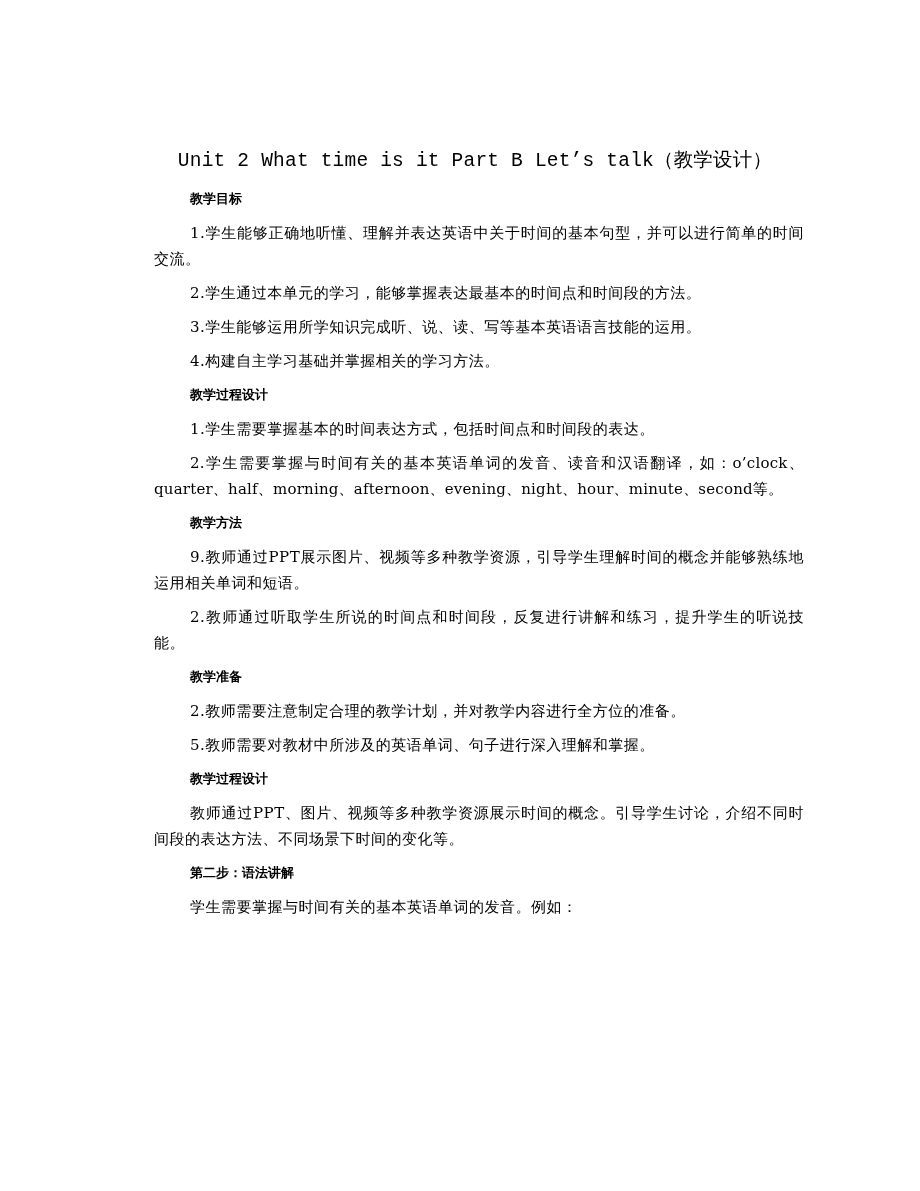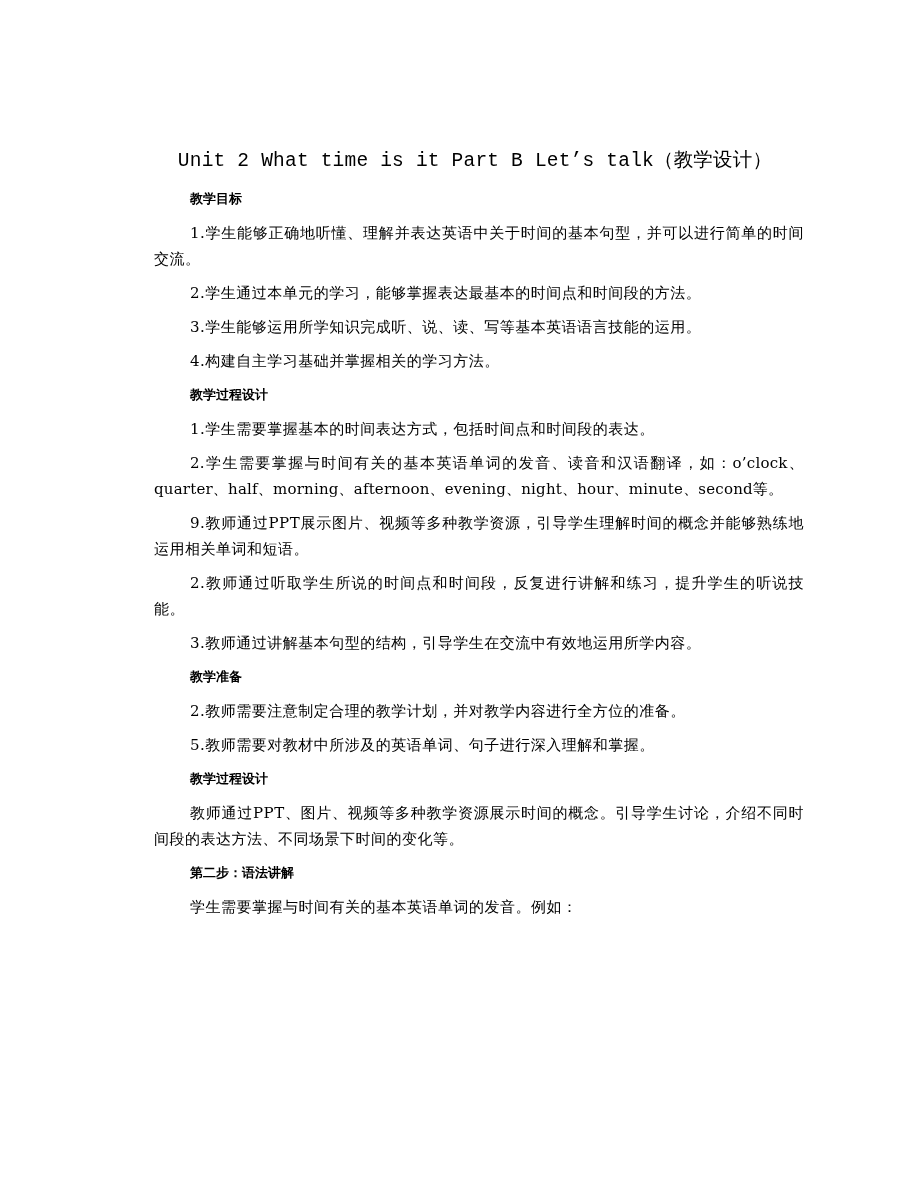--- a/index.html
+++ b/index.html
@@ -65,23 +65,23 @@
     <p class="para">4.构建自主学习基础并掌握相关的学习方法。</p>
   </div>
 
   <div>
     <div class="heading">教学过程设计</div>
     <p class="para">1.学生需要掌握基本的时间表达方式，包括时间点和时间段的表达。</p>
     <p class="para eng">2.学生需要掌握与时间有关的基本英语单词的发音、读音和汉语翻译，如：o’clock、quarter、half、morning、afternoon、evening、night、hour、minute、second等。</p>
   </div>
 
   <div>
+    <div class="heading">教学方法</div>
     <p class="para">9.教师通过PPT展示图片、视频等多种教学资源，引导学生理解时间的概念并能够熟练地运用相关单词和短语。</p>
     <p class="para">2.教师通过听取学生所说的时间点和时间段，反复进行讲解和练习，提升学生的听说技能。</p>
-    <p class="para">3.教师通过讲解基本句型的结构，引导学生在交流中有效地运用所学内容。</p>
   </div>
 
   <div>
     <div class="heading">教学准备</div>
     <p class="para">2.教师需要注意制定合理的教学计划，并对教学内容进行全方位的准备。</p>
     <p class="para">5.教师需要对教材中所涉及的英语单词、句子进行深入理解和掌握。</p>
   </div>
 
   <div>
     <div class="heading">教学过程设计</div>

